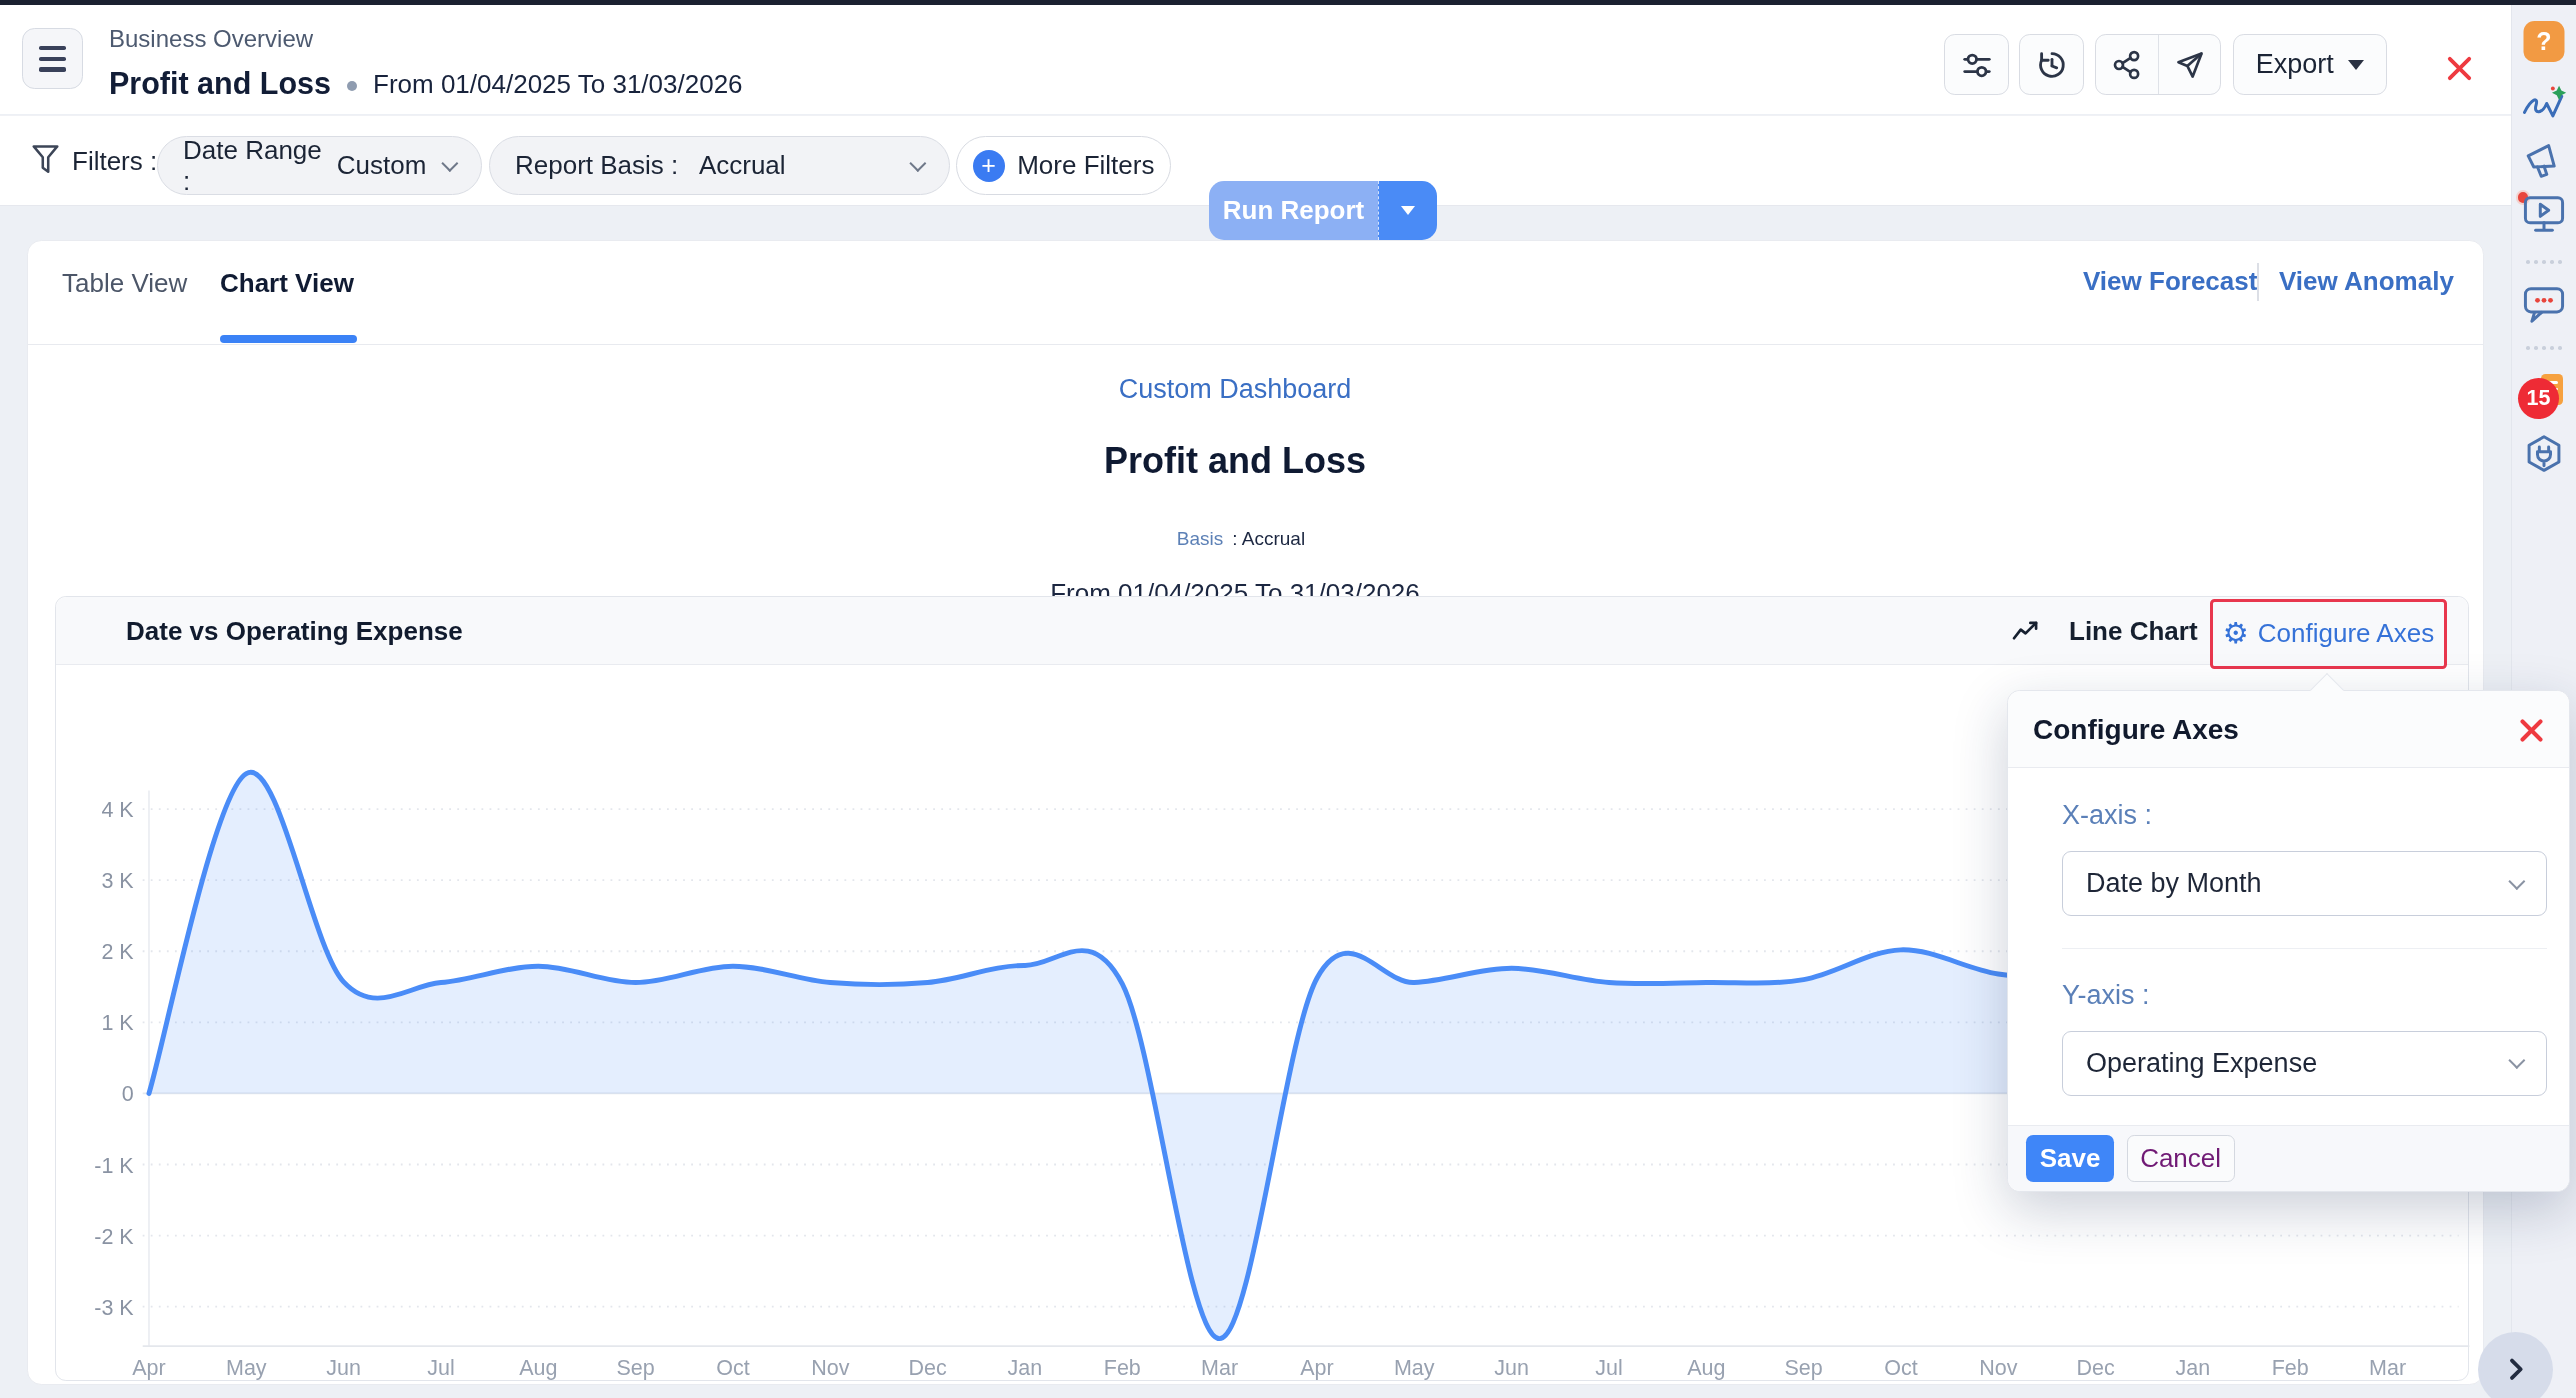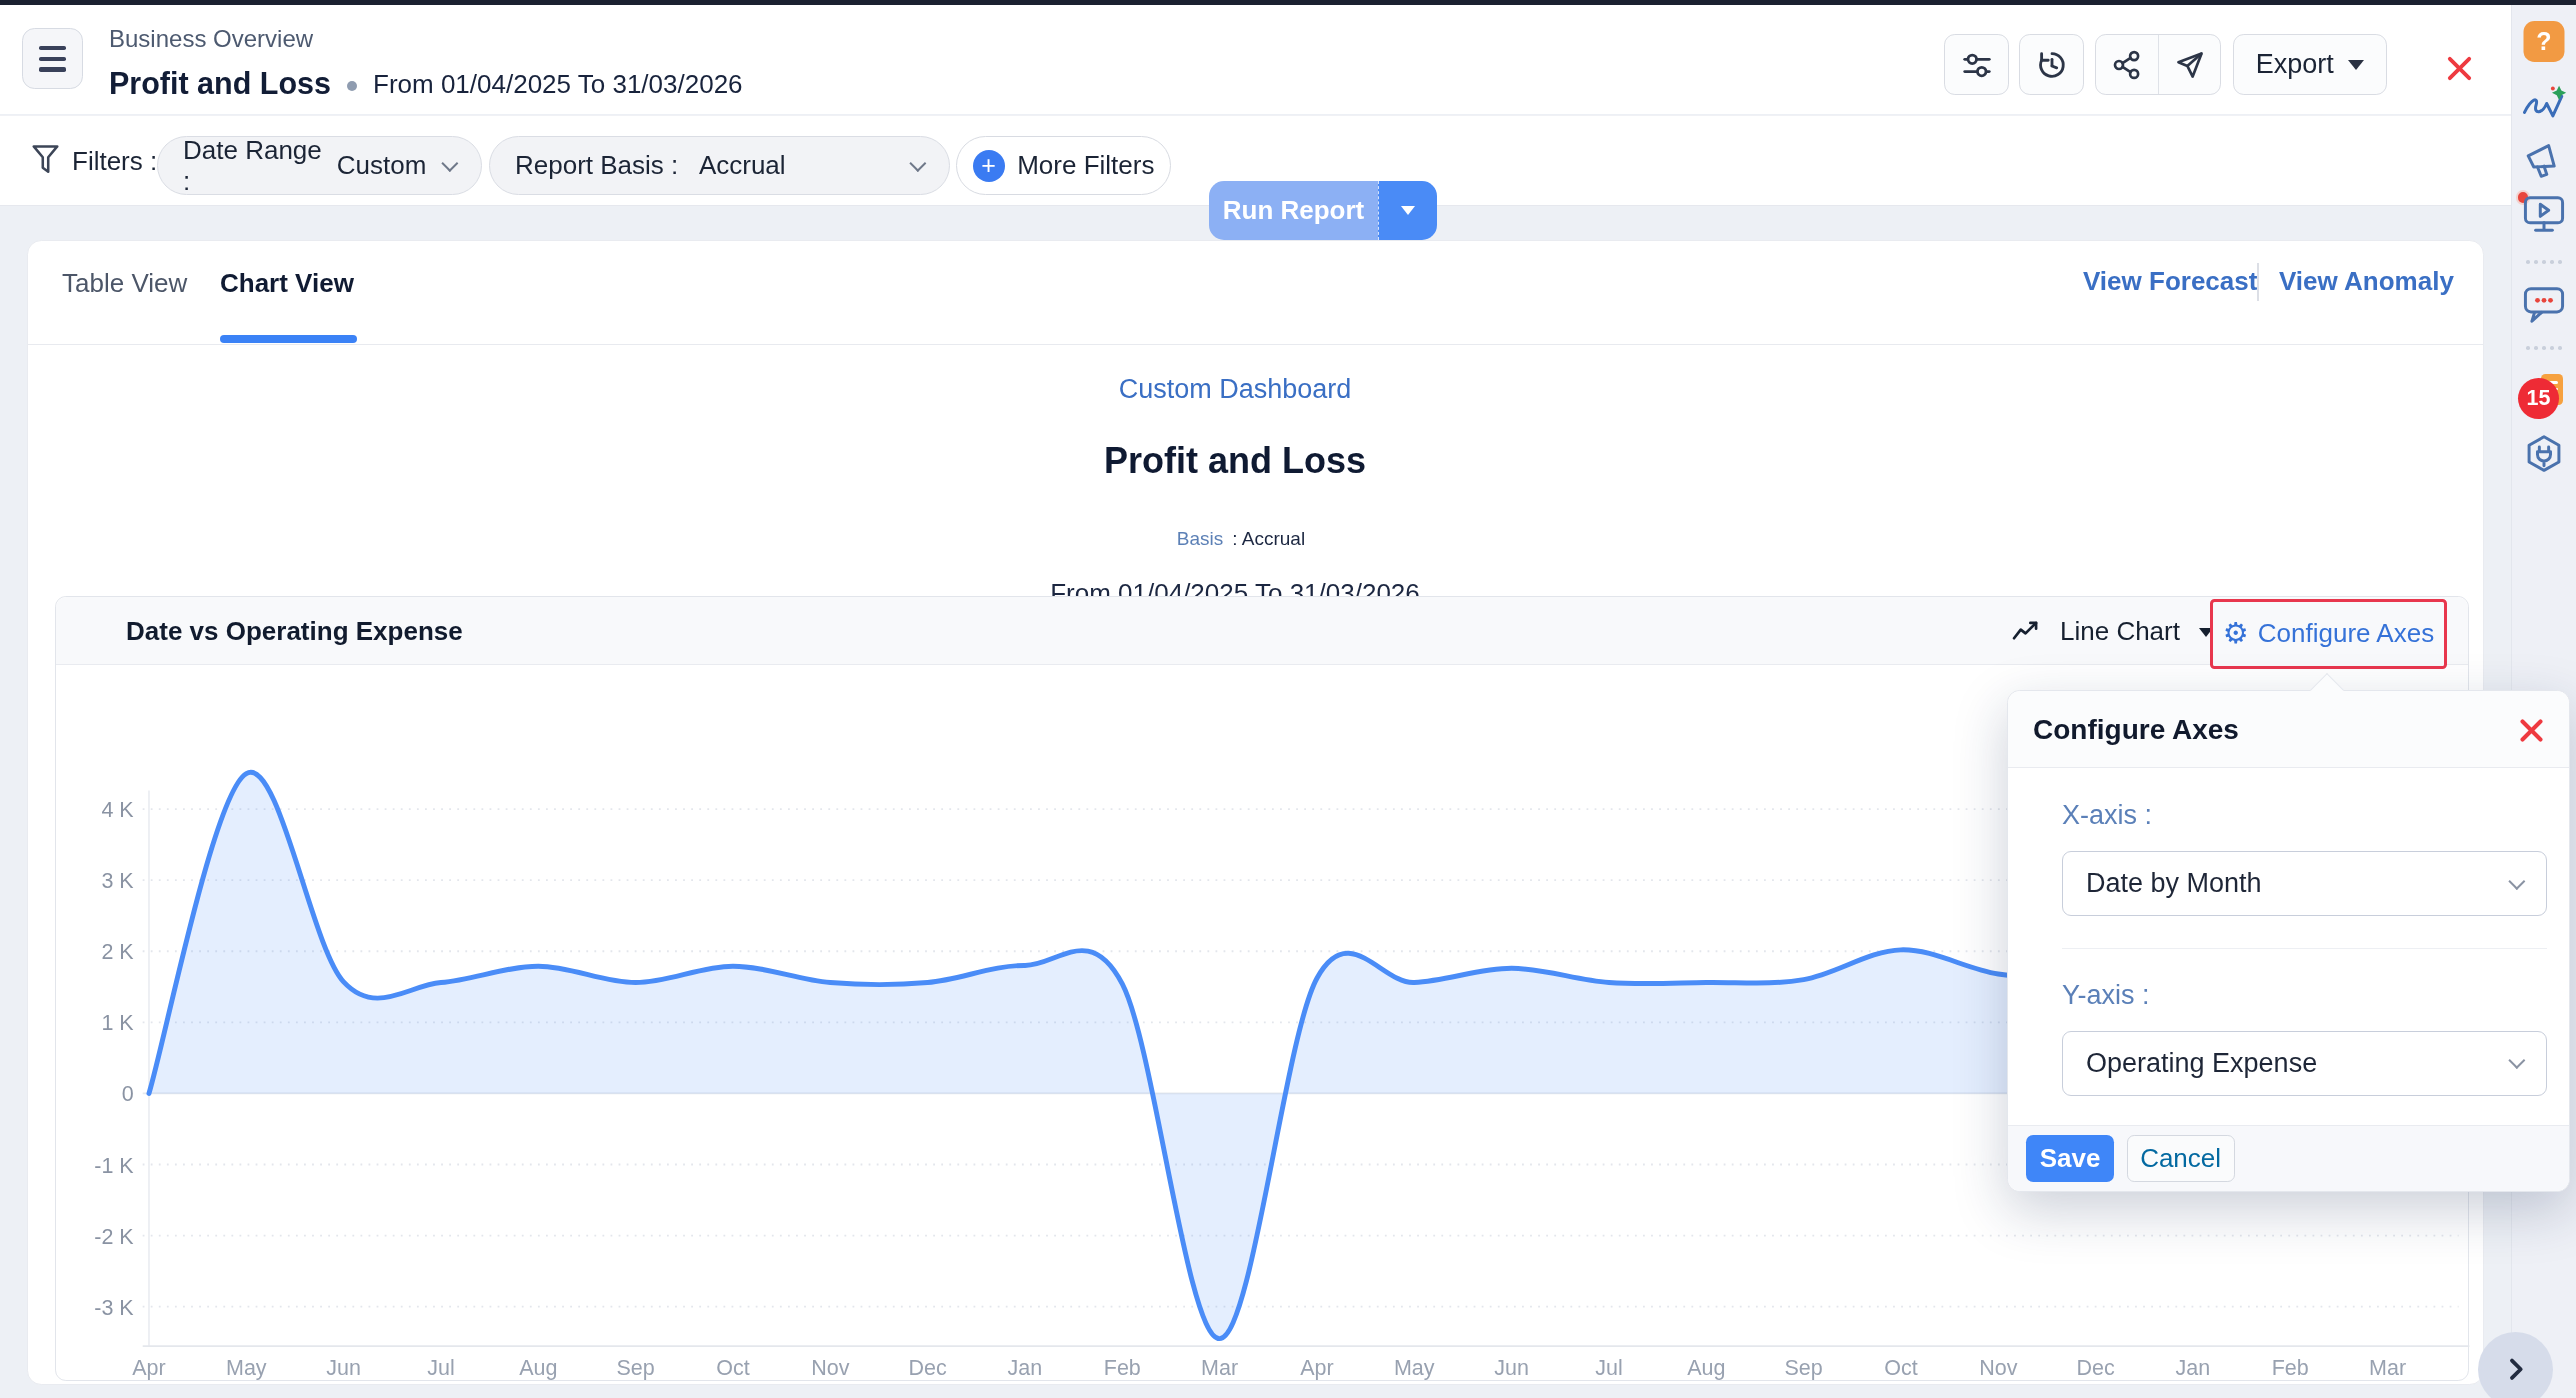--- a/index.html
+++ b/index.html
@@ -64,21 +64,21 @@
   .ct-dashboard { top:133px; font-size:27px; color:#3a6fc4; cursor:pointer; }
   .ct-title { top:199px; font-size:36px; font-weight:bold; color:#0f1a32; }
   .ct-basis { top:287px; font-size:19px; color:#1c2741;padding-left:12px; }
   .ct-basis .b-label { color:#5c80b6; margin-right:9px; }
   .ct-period { top:337px; font-size:26px; color:#1c2741; }
 
   
   .chartpanel { position:absolute; left:27px; top:355px; width:2414px; height:785px; border:0.9px solid #e2e5eb; border-radius:10.8px; background:#ffffff; }
   .panelheader { position:absolute; left:0; top:0; width:100%; height:68px; background:#f8f9fb; border-bottom:0.9px solid #e9ebf0; border-radius:10.8px 10.8px 0 0; }
   .panel-title { position:absolute; left:25px; top:0; height:68px; display:flex; align-items:center; font-size:26px; font-weight:bold; color:#111b2e;margin-left:45px; }
-  .linechart-ctl { position:absolute; left:1956px; top:0; height:68px; display:flex; align-items:center; gap:19px; font-size:26px; font-weight:400; color:#16202f; cursor:pointer; }
+  .linechart-ctl { position:absolute; left:1956px; top:0; height:68px; display:flex; align-items:center; gap:28px; font-size:26px; font-weight:700; color:#16202f; cursor:pointer; }
   .lc-caret { width:0; height:0; border-left:7.2px solid transparent; border-right:7.2px solid transparent; border-top:9px solid #16202f; margin-top:3.6px; }
   .cfg-redbox { position:absolute; left:2154px; top:1.8px; width:237px; height:70px; border:3.6px solid #e8374d; border-radius:4.5px; display:flex; align-items:center; justify-content:center; gap:9px; cursor:pointer; background:#f8f9fb; z-index:30; }
   .cfg-gear { font-family:"DejaVu Sans", sans-serif; font-size:29px; color:#3572d8; line-height:1; }
   .cfg-text { font-size:26px; color:#3572d8; }
   #chart-svg { position:absolute; left:0; top:68px; }
   #chart-svg text { font-family:"Liberation Sans", sans-serif; }
 
   
   .popup { position:absolute; left:2007px; top:690px; width:563px; height:502px; background:#ffffff; border:0.9px solid #e4e7ed; border-radius:12.6px; box-shadow:0 18px 54px rgba(25,39,80,.22); z-index:50; }
   .popup-arrow { position:absolute; left:307px; top:-12.6px; width:24px; height:24px; background:#fbfcfd; border-left:0.9px solid #e4e7ed; border-top:0.9px solid #e4e7ed; transform:rotate(45deg); }
@@ -86,21 +86,21 @@
   .popup-title { position:absolute; left:25px; top:0; height:77px; display:flex; align-items:center; font-size:28px; font-weight:bold; color:#111a2d; }
   .popup-close { position:absolute; right:20px; top:21.5px; width:36px; height:36px; display:flex; align-items:center; justify-content:center; cursor:pointer; border:none; background:transparent; }
   .popup-body { position:absolute; left:16px; top:77px; width:100%; padding:32px 38px 0 38px; }
   .axis-label { font-size:27px; color:#5b80b8; }
   .selectbox { margin-top:20px; height:65px; border:1.8px solid #c8cedb; border-radius:9px; display:flex; align-items:center; padding:0 23px; font-size:27px; color:#1e2637; cursor:pointer; background:#ffffff; }
   .selectbox .chev { margin-left:auto; border-color:#8a93a3; }
   .popup-divider { margin-top:32px; border-top:0.9px solid #edeff3; }
   .ylabel-gap { margin-top:30.5px; }
   .popup-footer { position:absolute; left:0; bottom:0; width:100%; height:66px; background:#f7f8fb; border-top:0.9px solid #e9ebf0; border-radius:0 0 12.6px 12.6px; display:flex; align-items:center; padding-left:18px; gap:12.6px; }
   .btn-save { width:88px; height:47px; background:#3f86f8; border:none; border-radius:7.2px; color:#ffffff; font-size:26px; font-weight:600; font-family:inherit; cursor:pointer; }
-  .btn-cancel { width:108px; height:47px; background:#fafbfc; border:1.8px solid #d4d8e0; border-radius:7.2px; color:#0369a1; font-size:26px; font-family:inherit; cursor:pointer; }
+  .btn-cancel { width:108px; height:47px; background:#fafbfc; border:1.8px solid #d4d8e0; border-radius:7.2px; color:#701a75; font-size:26px; font-family:inherit; cursor:pointer; }
 
   
   .rail { position:absolute; left:2511px; top:5.4px; width:65px; height:1393px; background:#eef0f6; border-left:0.9px solid #e3e6ed; z-index:5; }
   .rail-item { position:absolute; left:50%; transform:translateX(-50%); cursor:pointer; }
   .help-btn { top:16px; width:41px; height:41px; background:#f29a43; border-radius:10.8px; color:#ffffff; font-size:25px; font-weight:bold; display:flex; align-items:center; justify-content:center; }
   .rail-dots { position:absolute; left:50%; transform:translateX(-50%); display:flex; gap:4.5px; }
   .rail-dots i { width:3.6px; height:3.6px; border-radius:50%; background:#c9cfdb; }
   .badge-wrap { top:367px; width:52px; height:48px; }
   .badge-doc { position:absolute; left:23px; top:1.8px; width:21.5px; height:30.5px; background:#f6a13f; border-radius:4.5px; }
   .badge-doc i { position:absolute; left:4.5px; width:12.6px; height:2.7px; background:#ffffff; border-radius:1.8px; }

